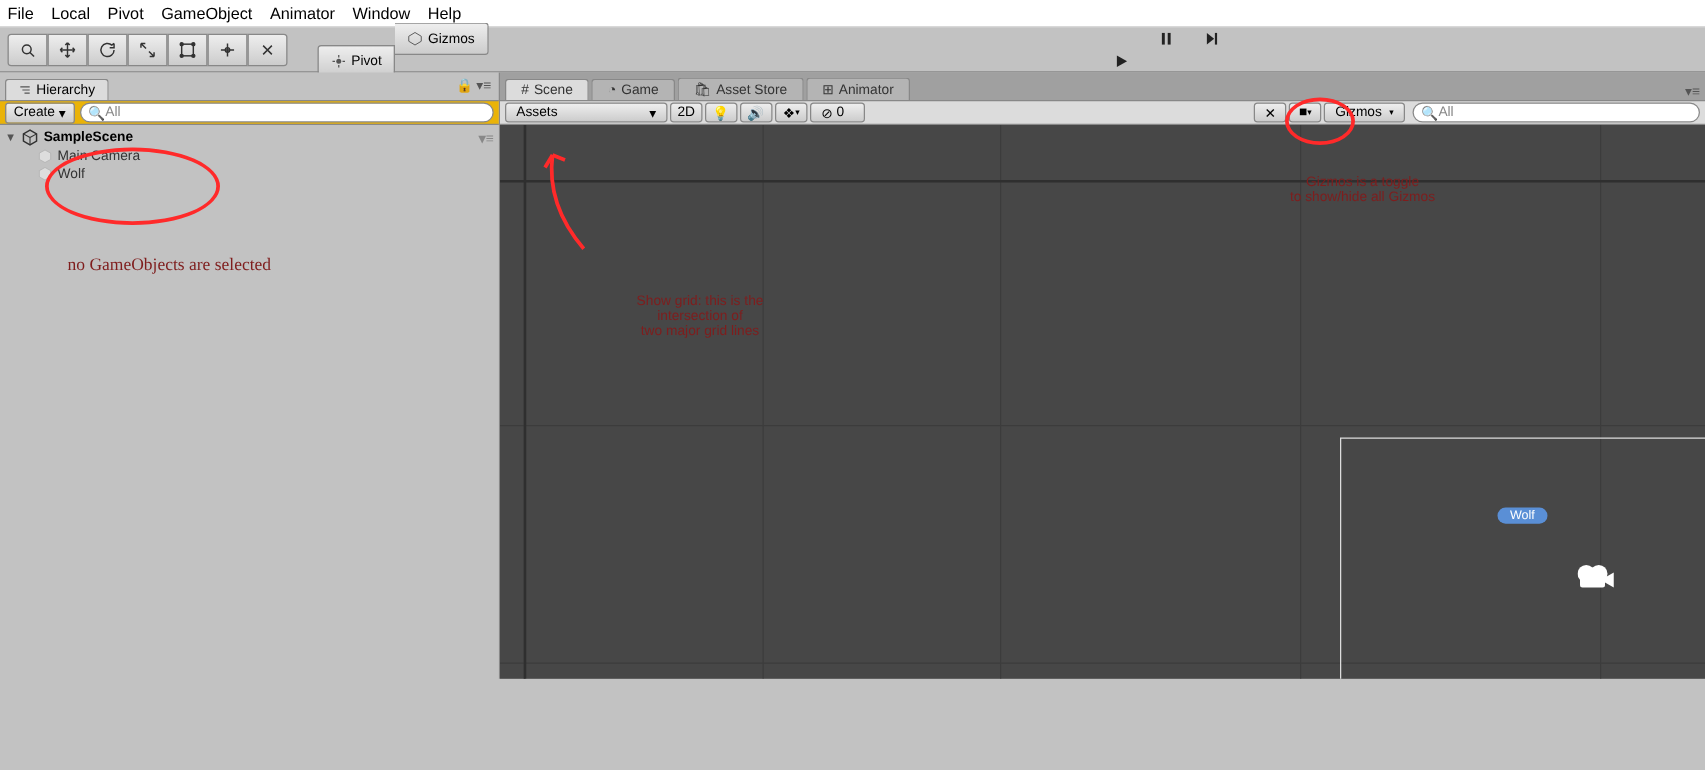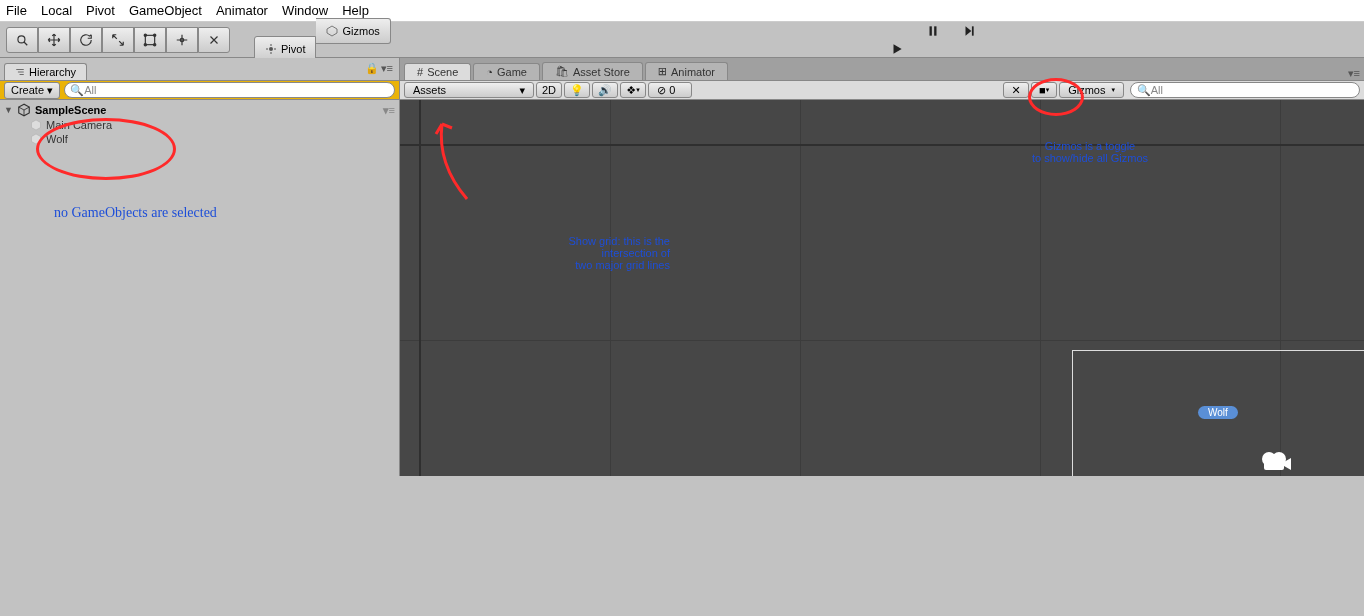--- a/index.html
+++ b/index.html
@@ -9,21 +9,21 @@
 .toolbar { height:36px; background:#c2c2c2; display:flex; align-items:center; padding:4px 6px; gap:4px; border-bottom:1px solid #888; }
 .toolgroup { display:flex; }
 .toolbtn { width:32px; height:26px; background:linear-gradient(#eee,#ccc); border:1px solid #888; display:flex; align-items:center; justify-content:center; cursor:pointer; }
 .toolbtn.first{border-radius:3px 0 0 3px;} .toolbtn.last{border-radius:0 3px 3px 0;}
 .pivot-local { display:flex; gap:0; margin-left:20px; }
 .pivot-local .pbtn{ padding:0 10px; height:26px; background:linear-gradient(#eee,#ccc); border:1px solid #888; display:flex; align-items:center; gap:4px;}
 .pbtn.first{border-radius:3px 0 0 3px;margin-top:18px;} .pbtn.last{border-radius:0 3px 3px 0; border-left:none;}
 .playgroup{ margin-left:auto; margin-right:360px; display:flex;}
 .playgroup .pbtn{width:36px; justify-content:center;}
 
-.workzone{ display:flex; height:418px;}
+.workzone{ display:flex; height:485px;}
 .hierarchy{ width:400px; background:#c2c2c2; display:flex; flex-direction:column; border-right:1px solid #888;}
 .panel-tab-row{height:22px; display:flex; align-items:flex-end; padding:0 4px; position:relative;}
 .panel-tab{ background:#dcdcdc; border:1px solid #888; border-bottom:none; border-radius:3px 3px 0 0; padding:2px 10px; display:flex; align-items:center; gap:4px;}
 .lock-icons{position:absolute; right:6px; top:4px; display:flex; gap:2px; color:#555;}
 .hier-toolbar{ height:20px; background:#eab308; border-top:1px solid #888; border-bottom:1px solid #888; display:flex; align-items:center; padding:0 4px; gap:4px;}
 .create-dd{ padding:1px 6px; background:linear-gradient(#eee,#ccc); border:1px solid #888; border-radius:3px; font-size:10px; display:flex; align-items:center; gap:3px;}
 .search-pill{ flex:1; height:16px; background:#fff; border:1px solid #888; border-radius:8px; display:flex; align-items:center; padding:0 6px; color:#888;}
 .hier-body{ flex:1; background:#c2c2c2; padding:2px 0; position:relative;}
 .scene-row{display:flex; align-items:center; gap:4px; padding:1px 4px; font-weight:bold;}
 .obj-row{display:flex; align-items:center; gap:4px; padding:1px 4px 1px 30px; color:#333;}
@@ -38,21 +38,21 @@
 .tbtn{ width:26px; height:16px; background:linear-gradient(#eee,#ccc); border:1px solid #888; border-radius:3px; display:flex; align-items:center; justify-content:center; font-size:10px;}
 .scene-search{ flex:0 0 230px; height:16px; background:#fff; border:1px solid #888; border-radius:8px; display:flex; align-items:center; padding:0 6px; color:#888; margin-left:4px;}
 .viewport{ flex:1; background:#474747; position:relative; overflow:hidden;}
 .grid-line-v{position:absolute; top:0; bottom:0; width:1px; background:#3c3c3c;}
 .grid-line-h{position:absolute; left:0; right:0; height:1px; background:#3c3c3c;}
 .grid-major{background:#2f2f2f;}
 .cam-rect{position:absolute; border:1px solid #ddd; left:672px; top:250px; width:424px; height:228px;}
 .cam-icon{position:absolute; left:862px; top:350px; color:#fff;}
 .wolf-label{position:absolute; left:798px; top:306px; background:#5a8fd6; color:#fff; padding:1px 10px; border-radius:8px; font-size:10px;}
 
-.anno { position:absolute; color:#1d4ed8; font-family:'Comic Sans MS',cursive; font-size:14px; pointer-events:none;}
+.anno { position:absolute; color:#7f1d1d; font-family:'Comic Sans MS',cursive; font-size:14px; pointer-events:none;}
 .circ{position:absolute; border:3px solid #ff2a2a; border-radius:50%; pointer-events:none;}
 
 svg{display:block;}
 </style>
 </head>
 <body>
 
 <div class="menubar">
   <span>File</span>
   <span>Local</span>
@@ -282,21 +282,21 @@
   </div>
 </div>
 
 <div class="circ" style="left:36px; top:118px; width:140px; height:62px;"></div>
 <div class="anno" style="left:54px; top:205px;">no GameObjects are selected</div>
 
 <svg style="position:absolute; left:432px; top:114px; pointer-events:none;" width="60" height="90">
   <path d="M10 10 Q 5 50 35 85" stroke="#ff2a2a" stroke-width="3" fill="none"></path>
   <path d="M10 10 l-6 10 M10 10 l10 4" stroke="#ff2a2a" stroke-width="3" fill="none"></path>
 </svg>
-<div class="anno" style="left:450px; top:235px; text-align:right; width:220px;">
+<div class="anno" style="left:450px; top:235px; text-align:center; width:220px;">
   <div>Show grid: this is the</div>
   <div>intersection of</div>
   <div>two major grid lines</div>
 </div>
 
 <div class="circ" style="left:1028px; top:78px; width:56px; height:38px;"></div>
 <div class="anno" style="left:980px; top:140px; text-align:center; width:220px;">
   <div>Gizmos is a toggle</div>
   <div>to show/hide all Gizmos</div>
 </div>

